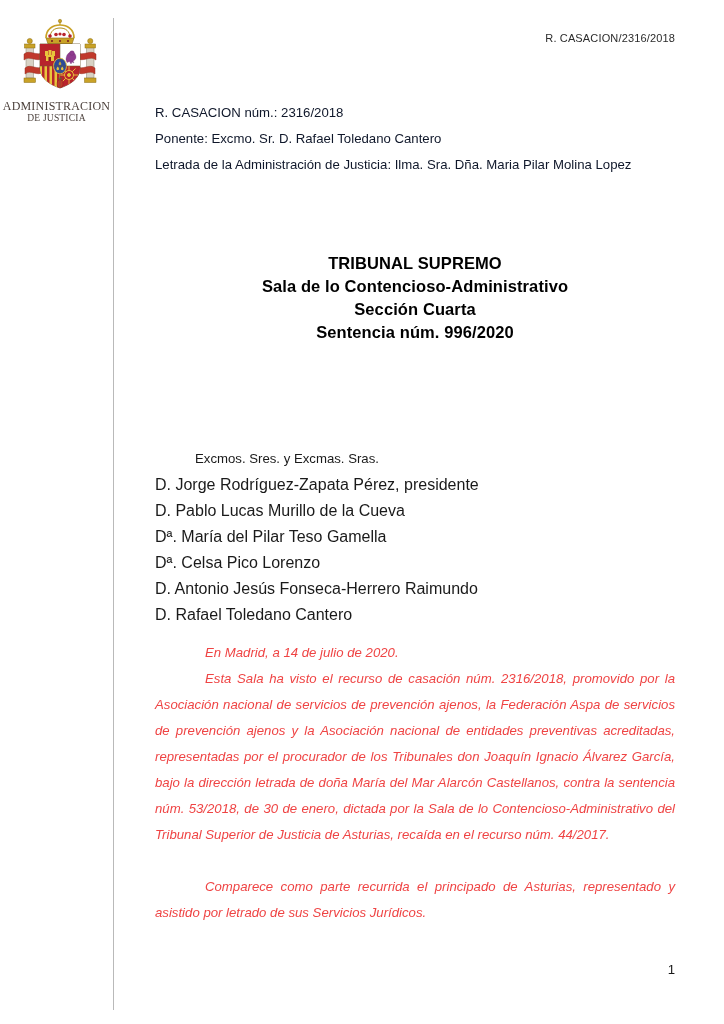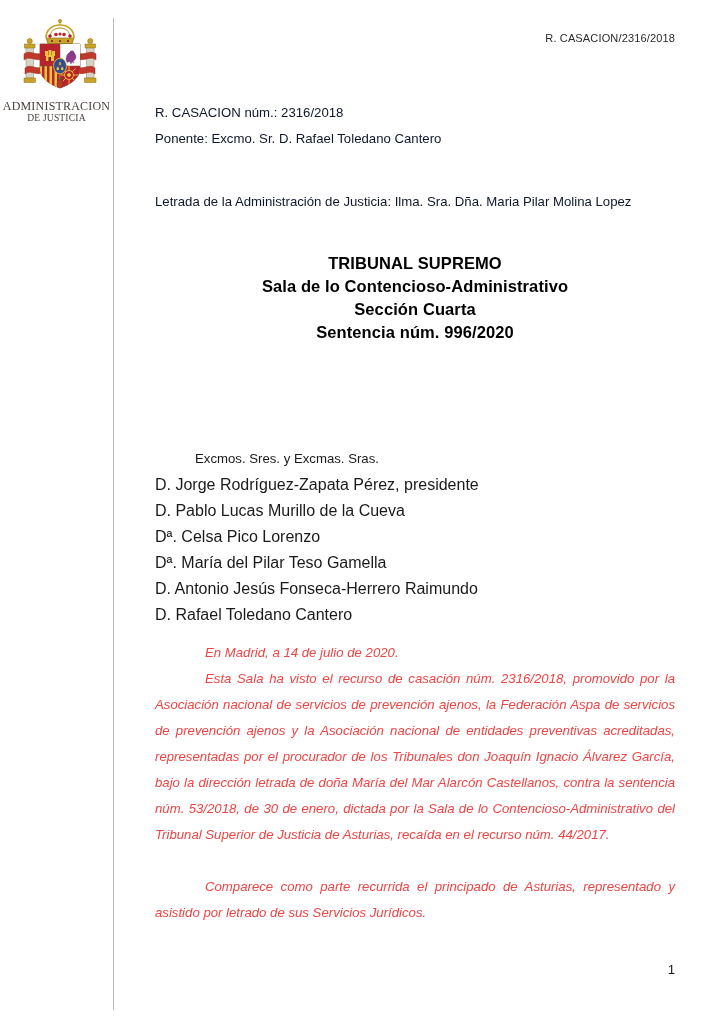--- a/index.html
+++ b/index.html
@@ -87,21 +87,21 @@
     top: 100px;
     left: 0;
     width: 520px;
   }
   #case-meta .meta-line {
     font-size: 13.2px;
     line-height: 26px;
     color: #0f172a;
     white-space: nowrap;
   }
-  #case-meta .meta-line.wraps { white-space: normal; margin-top: 37px; }
+  #case-meta .meta-line.wraps { white-space: normal; }
 
   
   #court-title {
     position: absolute;
     top: 252px;
     left: 0;
     width: 520px;
     text-align: center;
     font-weight: bold;
     color: #000000;
@@ -299,22 +299,22 @@
       <div class="title-line">TRIBUNAL SUPREMO</div>
       <div class="title-line">Sala  de lo Contencioso-Administrativo</div>
       <div class="title-line">Sección Cuarta</div>
       <div class="title-line">Sentencia núm. 996/2020</div>
     </div>
 
     <div id="judges-block">
       <div class="judges-heading">Excmos. Sres. y Excmas. Sras.</div>
       <div class="judge-line">D. Jorge Rodríguez-Zapata Pérez, presidente</div>
       <div class="judge-line">D. Pablo Lucas Murillo de la Cueva</div>
+      <div class="judge-line">Dª. María del Pilar Teso Gamella</div>
       <div class="judge-line">Dª. Celsa Pico Lorenzo</div>
-      <div class="judge-line">Dª. María del Pilar Teso Gamella</div>
       <div class="judge-line">D. Antonio Jesús Fonseca-Herrero Raimundo</div>
       <div class="judge-line">D. Rafael Toledano Cantero</div>
     </div>
 
     <div id="body-text">
       <p class="indented">En Madrid, a 14 de julio de 2020.</p>
       <p class="indented">Esta Sala ha visto el recurso de casación núm. 2316/2018, promovido por la Asociación nacional de servicios de prevención ajenos, la Federación Aspa de servicios de prevención ajenos y la Asociación nacional de entidades preventivas acreditadas, representadas por el procurador de los Tribunales don Joaquín Ignacio Álvarez García, bajo la dirección letrada de doña María del Mar Alarcón Castellanos, contra la sentencia núm. 53/2018, de 30 de enero, dictada por la Sala de lo Contencioso-Administrativo del Tribunal Superior de Justicia de Asturias, recaída en el recurso núm. 44/2017.</p>
       <p class="indented spaced-above">Comparece como parte recurrida el principado de Asturias, representado y asistido por letrado de sus Servicios Jurídicos.</p>
     </div>
   </div>

